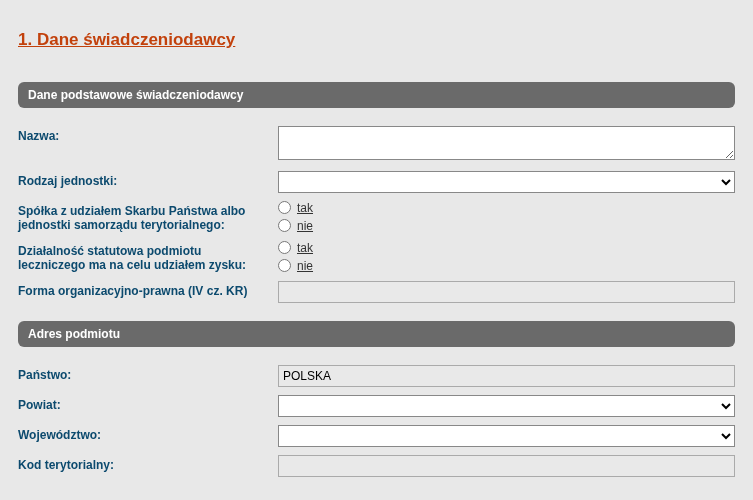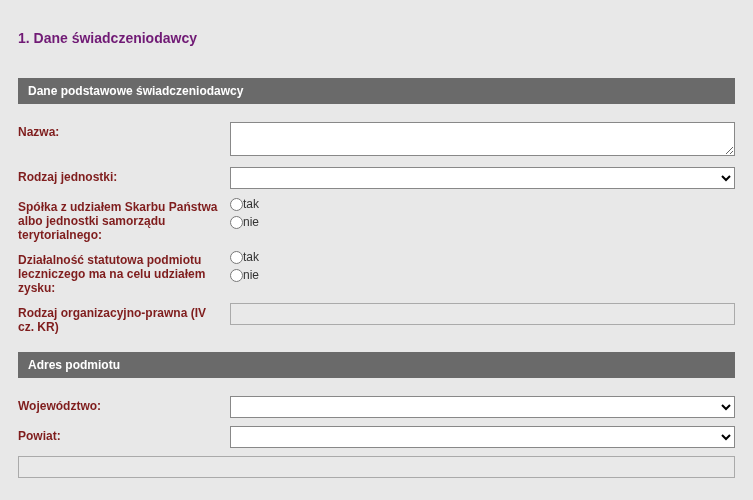--- a/index.html
+++ b/index.html
@@ -8,46 +8,48 @@
       font-size: 12px;
       background: #e8e8e8;
       color: #333;
       overflow-y: scroll;
     }
     .page {
       width: 753px;
       padding: 12px 18px;
     }
     h2.page-title {
-      font-size: 14px;
+      font-size: 17px;
       font-weight: bold;
-      color: #701a75;
+      color: #c2410c;
       margin: 18px 0 32px 0;
+      text-decoration: underline;
     }
     .section-header {
       background: #6a6a6a;
       color: #fff;
       font-weight: bold;
       font-size: 12px;
       padding: 6px 10px;
       margin-top: 6px;
+      border-radius: 6px;
     }
     .section-body {
       padding: 18px 0 4px 0;
     }
     .form-row {
       display: flex;
       align-items: flex-start;
       margin-bottom: 8px;
     }
     .form-label {
-      width: 212px;
+      width: 260px;
       font-weight: bold;
       font-size: 12px;
-      color: #7f1d1d;
+      color: #0c4a6e;
       padding-top: 3px;
       padding-right: 8px;
     }
     .form-control {
       flex: 1;
     }
     textarea.text-input {
       width: 100%;
       height: 34px;
       border: 1px solid #888;
@@ -78,23 +80,25 @@
       background: #e9e9e9;
     }
     .radio-group {
       display: flex;
       flex-direction: column;
       gap: 4px;
       padding-top: 0;
     }
     .radio-option {
       display: flex;
-      align-items: center;
+      align-items: flex-start;
+      gap: 6px;
       font-size: 12px;
       font-weight: normal;
+      text-decoration: underline;
     }
     .radio-option input[type="radio"] {
       width: 13px;
       height: 13px;
     }
     ::-webkit-scrollbar { width: 16px; }
     ::-webkit-scrollbar-track { background: #f0f0f0; }
     ::-webkit-scrollbar-thumb { background: #c0c0c0; border: 1px solid #a0a0a0; }
   </style>
 </head>
@@ -143,48 +147,55 @@
           <span>tak</span>
         </label>
         <label class="radio-option">
           <input type="radio" name="dzialalnosc" style="">
           <span>nie</span>
         </label>
       </div>
     </div>
 
     <div class="form-row">
-      <div class="form-label">Rodzaj organizacyjno-prawna (IV cz. KR)</div>
+      <div class="form-label">Forma organizacyjno-prawna (IV cz. KR)</div>
       <div class="form-control">
         <input type="text" class="readonly-input" readonly="" value="" style="">
       </div>
     </div>
 
   </div>
 
   <div class="section-header">Adres podmiotu</div>
   <div class="section-body">
 
+    <div class="form-row">
+      <div class="form-label">Państwo:</div>
+      <div class="form-control">
+        <input type="text" class="readonly-input" readonly="" value="POLSKA" style="">
+      </div>
+    </div>
+
+    <div class="form-row">
+      <div class="form-label">Powiat:</div>
+      <div class="form-control">
+        <select class="select-input"><option></option></select>
+      </div>
+    </div>
 
     <div class="form-row">
       <div class="form-label">Województwo:</div>
       <div class="form-control">
         <select class="select-input"><option></option></select>
       </div>
     </div>
 
-    <div class="form-row">
-      <div class="form-label">Powiat:</div>
-      <div class="form-control">
-        <select class="select-input"><option></option></select>
-      </div>
-    </div>
-
-
-    <div class="form-row">
+
+    <div class="form-row">
+      <div class="form-label">Kod terytorialny:</div>
       <div class="form-control">
         <input type="text" class="readonly-input" readonly="" value="" style="">
       </div>
     </div>
 
   </div>
 
 </div>
 
 </body></html>

